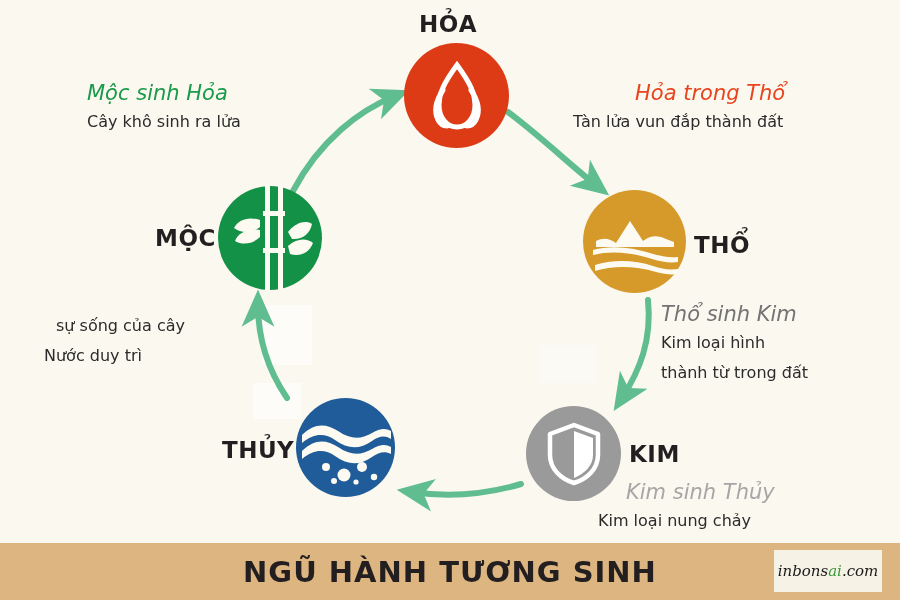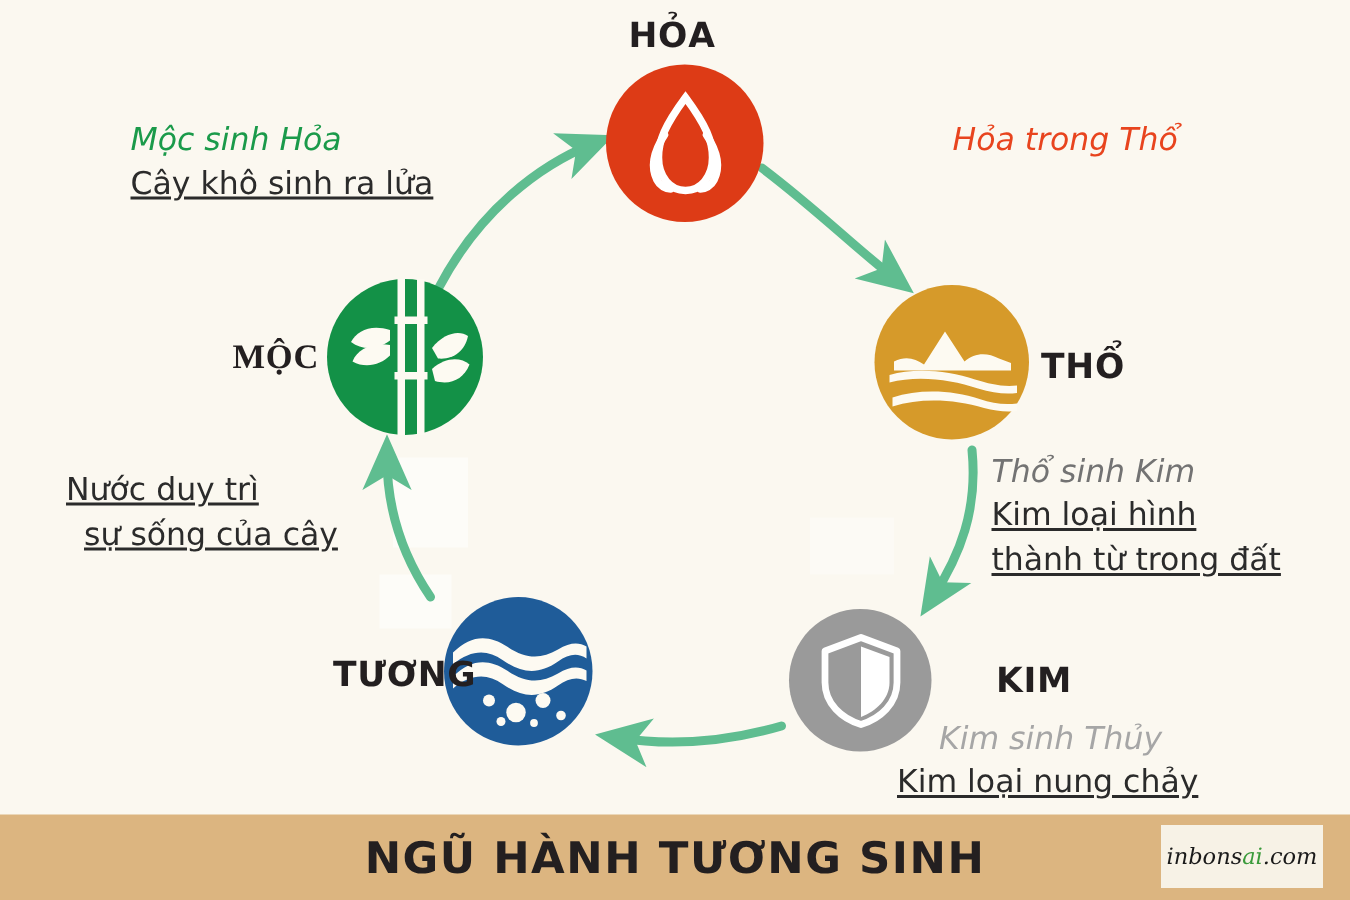--- a/index.html
+++ b/index.html
@@ -43,25 +43,24 @@
   }
   .cap-title {
     font-family: "DejaVu Sans", sans-serif;
     font-style: italic;
     font-size: 21px;
     line-height: 28px;
     white-space: nowrap;
   }
   .cap-body {
     font-family: "DejaVu Sans", sans-serif;
-    font-size: 21px;
+    font-size: 16px;
     line-height: 30px;
     color: #2b2b2b;
     white-space: nowrap;
-    text-decoration: underline;
   }
 
   
   #arrows {
     position: absolute;
     left: 0; top: 0;
     width: 900px;
     height: 600px;
     pointer-events: none;
   }
@@ -154,73 +153,74 @@
     </svg>
   </div>
   <div class="node-label" style="left:694px;top:232px;">THỔ</div>
 
   <div class="node" style="left:526px;top:406px;width:95px;height:95px;background:#9a9a9a;">
     <svg width="56" height="64" viewBox="0 0 56 64">
       <path d="M28 3 L52 12 L52 33 C52 47 41 57 28 61 C15 57 4 47 4 33 L4 12 Z" fill="none" stroke="#ffffff" stroke-width="4.5" stroke-linejoin="round"></path>
       <path d="M28 9 L47 16 L47 33 C47 44 38 52 28 56 Z" fill="#ffffff"></path>
     </svg>
   </div>
-  <div class="node-label" style="left:629px;top:441px;margin-left:35px;">KIM</div>
+  <div class="node-label" style="left:629px;top:441px;">KIM</div>
 
   <div class="node" style="left:296px;top:398px;width:99px;height:99px;background:#1f5c99;">
     <svg width="92" height="78" viewBox="0 0 92 78">
       <path d="M2 26 C14 14 26 14 38 22 C50 30 60 31 72 24 C80 19 86 19 91 22 L91 30 C85 26 79 27 72 32 C59 41 48 40 35 31 C25 24 14 24 2 34 Z" fill="#fdfaf2"></path>
       <path d="M2 42 C14 30 26 30 38 38 C50 46 60 47 72 40 C80 35 86 35 91 38 L91 45 C85 42 79 43 72 48 C59 57 48 56 35 47 C25 40 14 40 2 50 Z" fill="#fdfaf2"></path>
       <circle cx="26" cy="58" r="4" fill="#fdfaf2"></circle>
       <circle cx="44" cy="66" r="6.5" fill="#fdfaf2"></circle>
       <circle cx="62" cy="58" r="5" fill="#fdfaf2"></circle>
       <circle cx="34" cy="72" r="3" fill="#fdfaf2"></circle>
       <circle cx="74" cy="68" r="3.2" fill="#fdfaf2"></circle>
       <circle cx="56" cy="73" r="2.6" fill="#fdfaf2"></circle>
     </svg>
   </div>
-  <div class="node-label" style="left:222px;top:437px;">TƯƠNG</div>
+  <div class="node-label" style="left:222px;top:437px;">THỦY</div>
 
   <div class="node" style="left:218px;top:186px;width:104px;height:104px;background:#139147;">
     <svg width="104" height="104" viewBox="0 0 104 104">
       <rect x="47" y="0" width="5" height="104" fill="#fdfaf2"></rect>
       <rect x="60" y="0" width="5" height="104" fill="#fdfaf2"></rect>
       <rect x="45" y="25" width="22" height="5" fill="#fdfaf2"></rect>
       <rect x="45" y="62" width="22" height="5" fill="#fdfaf2"></rect>
       <path d="M42 34 C30 30 20 34 16 42 C24 48 34 47 42 41 Z" fill="#fdfaf2"></path>
       <path d="M42 44 C30 42 20 47 17 55 C26 60 36 57 42 51 Z" fill="#fdfaf2"></path>
       <path d="M70 46 C78 36 88 34 94 38 C92 48 84 54 74 53 Z" fill="#fdfaf2"></path>
       <path d="M70 60 C79 52 89 52 95 57 C91 67 82 71 72 68 Z" fill="#fdfaf2"></path>
     </svg>
   </div>
-  <div class="node-label" style="left:155px;top:225px;font-family:Liberation Serif, serif;">MỘC</div>
+  <div class="node-label" style="left:155px;top:225px;">MỘC</div>
 
   <div class="caption" style="left:87px;top:79px;">
     <div class="cap-title" style="color:#1a9a4a;text-align:left;">Mộc sinh Hỏa</div>
     <div class="cap-body">Cây khô sinh ra lửa</div>
   </div>
 
   <div class="caption" style="left:573px;top:79px;">
     <div class="cap-title" style="color:#e8441e;padding-left:62px;">Hỏa trong Thổ</div>
+    <div class="cap-body">Tàn lửa vun đắp thành đất</div>
   </div>
 
   <div class="caption" style="left:661px;top:300px;">
     <div class="cap-title" style="color:#737373;">Thổ sinh Kim</div>
     <div class="cap-body">Kim loại hình</div>
     <div class="cap-body">thành từ trong đất</div>
   </div>
 
   <div class="caption" style="left:598px;top:478px;">
     <div class="cap-title" style="color:#a6a6a6;padding-left:28px;">Kim sinh Thủy</div>
     <div class="cap-body">Kim loại nung chảy</div>
   </div>
 
   <div class="caption" style="left:44px;top:311px;">
+    <div class="cap-body" style="padding-left:12px;">sự sống của cây</div>
     <div class="cap-body">Nước duy trì</div>
-    <div class="cap-body" style="padding-left:12px;">sự sống của cây</div>
   </div>
 
   <div id="banner">
     <div id="logo">
       <span>inbons</span>
         <span class="accent">ai</span>
         <span>.com</span>
     </div>
     <div id="banner-title">NGŨ HÀNH TƯƠNG SINH</div>
   </div>

